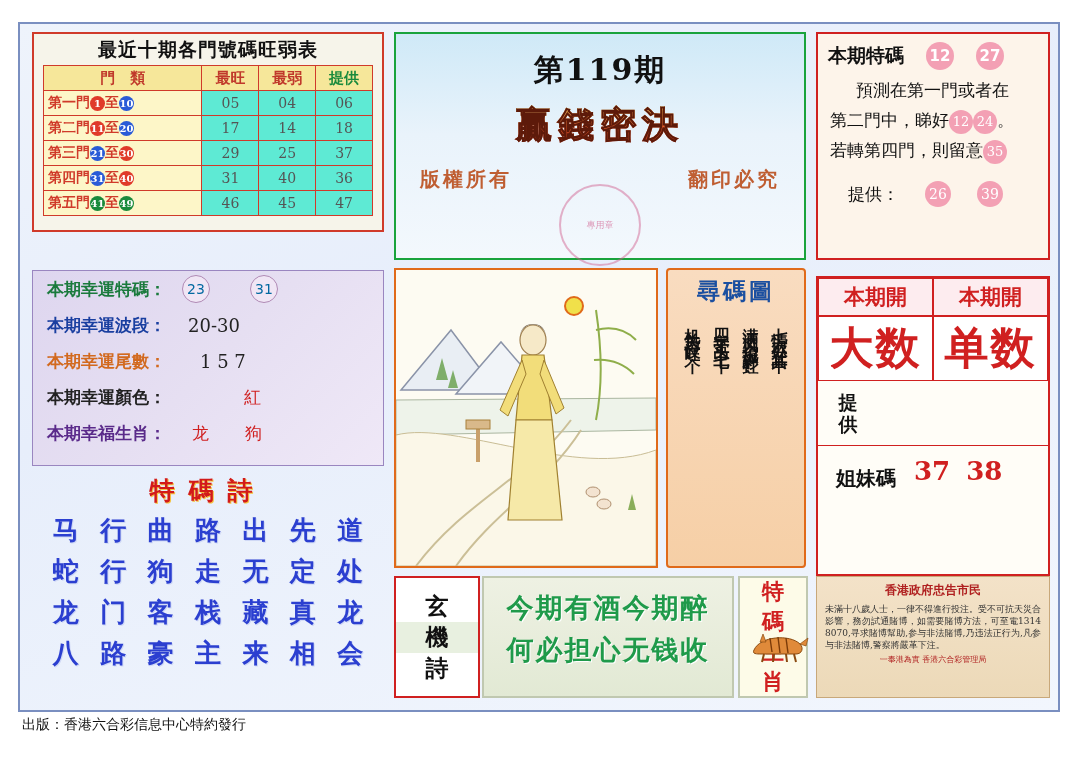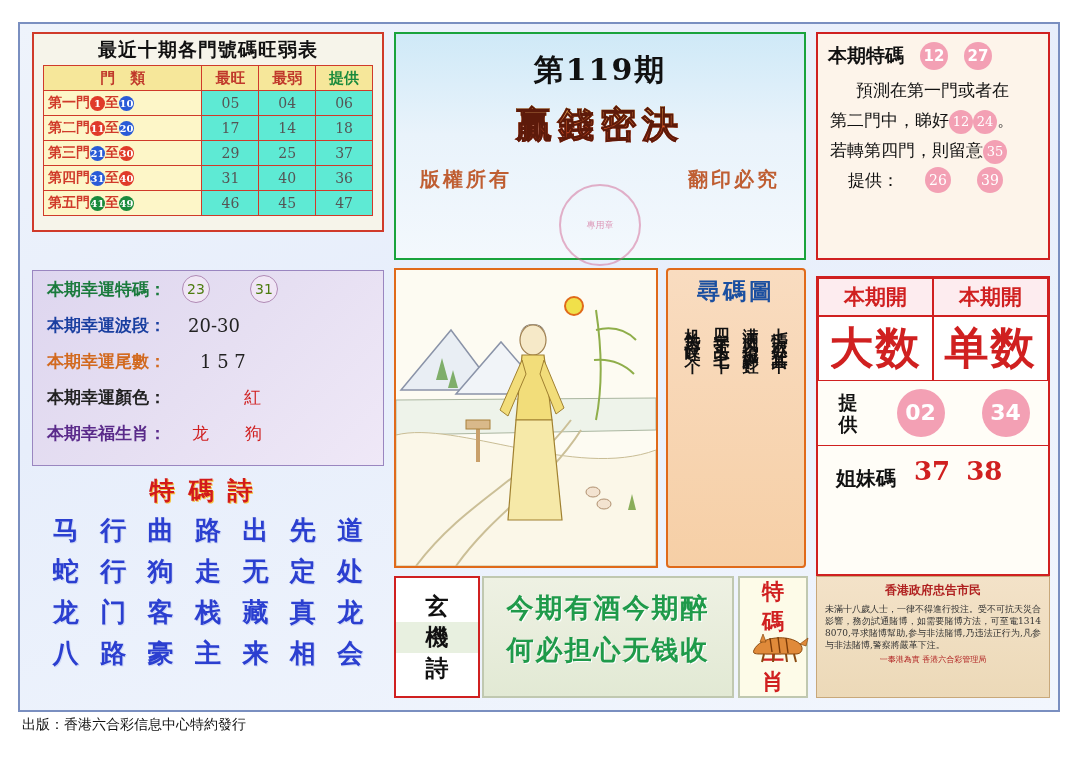--- a/index.html
+++ b/index.html
@@ -34,21 +34,21 @@
 
   
   #lucky{left:12px;top:246px;width:352px;height:196px;border:1px solid #9a86c0;
     background:linear-gradient(135deg,#ded6ef 0%,#e6dff2 50%,#efe8f7 100%);}
   .lk-row{display:flex;align-items:center;height:36px;padding-left:14px;}
   .lk-lab{font-family:"DejaVu Serif","Liberation Serif",serif;font-size:17px;font-weight:bold;}
   .c-green{color:#1a7a3c;} .c-blue{color:#1a3fa0;} .c-orange{color:#d2691e;}
   .c-dark{color:#222;} .c-purple{color:#5a2a8a;}
   .lk-val{font-family:"DejaVu Serif","Liberation Serif",serif;font-size:18px;margin-left:10px;color:#222;}
   .circ{display:inline-block;width:26px;height:26px;line-height:26px;border-radius:50%;
-    border:1px solid #b08ab5;color:#4d7c0f;font-size:14px;text-align:center;background:#f0e6f5;}
+    border:1px solid #b08ab5;color:#0369a1;font-size:14px;text-align:center;background:#f0e6f5;}
   .redtxt{color:#d02020;font-family:"DejaVu Serif","Liberation Serif",serif;font-size:17px;}
 
   
   #poem{left:12px;top:448px;width:352px;height:226px;background:transparent;}
   #poem-title{text-align:center;font-family:"DejaVu Serif","Liberation Serif",serif;font-size:25px;
     font-weight:bold;color:#d21a1a;letter-spacing:14px;padding-top:2px;
     text-shadow:1px 1px 0 #f5c542;}
   .poem-line{display:flex;justify-content:space-around;font-family:"DejaVu Serif","Liberation Serif",serif;
     font-size:26px;font-weight:bold;color:#2b3fd0;padding:6px 10px 0;text-shadow:1px 1px 0 #cfd8f5;}
 
@@ -87,21 +87,21 @@
   #verse{left:462px;top:552px;width:252px;height:122px;border:2px solid #c0c8b0;
     background:linear-gradient(180deg,#eef1e3 0%,#e2e9d4 100%);}
   .vline{font-family:"DejaVu Serif","Liberation Serif",serif;font-size:27px;font-weight:bold;
     color:#1f9a4a;text-align:center;padding-top:12px;letter-spacing:2px;text-shadow:1px 1px 0 #fff;}
   #tema{left:718px;top:552px;width:70px;height:122px;border:2px solid #c0c8b0;background:#fdfbe8;
     display:flex;flex-direction:column;align-items:center;justify-content:center;}
   .tchar{font-family:"DejaVu Serif","Liberation Serif",serif;font-size:22px;font-weight:bold;color:#d02020;}
 
   
   #special{left:796px;top:8px;width:234px;height:228px;border:2px solid #d02020;background:#fdf4ea;}
-  .sp-head{display:flex;align-items:center;gap:16px;padding:8px 0 0 10px;}
+  .sp-head{display:flex;align-items:center;gap:22px;padding:8px 0 0 10px;}
   .sp-lab{font-family:"DejaVu Serif","Liberation Serif",serif;font-size:19px;font-weight:bold;color:#111;}
   .pinkball{display:inline-block;width:28px;height:28px;line-height:28px;border-radius:50%;
     background:#f3a0b4;color:#fff;font-size:15px;text-align:center;font-weight:bold;}
   .sp-text{font-family:"DejaVu Serif","Liberation Serif",serif;font-size:17px;color:#111;
     padding:5px 12px 0;line-height:30px;}
   .inl{display:inline-block;width:24px;height:24px;line-height:24px;border-radius:50%;
     background:#f3a0b4;color:#fff;font-size:13px;text-align:center;vertical-align:middle;}
   .inl2{display:inline-block;width:26px;height:26px;line-height:26px;border-radius:50%;
     background:#f3a0b4;color:#fff;font-size:14px;text-align:center;vertical-align:middle;}
 
@@ -335,21 +335,21 @@
       <span class="pinkball">27</span>
     </div>
     <div class="sp-text">
       <div style="text-indent:26px">預測在第一門或者在</div>
       <div>
         <span>第二門中，睇好</span><span class="inl">12</span><span class="inl">24</span><span>。</span>
       </div>
       <div>
         <span>若轉第四門，則留意</span><span class="inl">35</span>
       </div>
-      <div style="display:flex;align-items:center;gap:26px;padding-left:18px;">
+      <div style="display:flex;align-items:center;gap:26px;padding-left:18px;margin-top:14px;">
         <span>提供：</span>
         <span class="inl2">26</span>
         <span class="inl2">39</span>
       </div>
     </div>
   </div>
 
   <div class="panel" id="openbox">
     <div class="ob-head">
       <div class="ob-cell">本期開</div>
@@ -357,24 +357,20 @@
     </div>
     <div class="ob-big">
       <div class="ob-bigcell">大数</div>
       <div class="ob-bigcell">单数</div>
     </div>
     <div class="ob-row">
       <div class="ob-left">
         <div>提</div>
         <div>供</div>
       </div>
-      <div class="ob-balls">
-        <span class="bigpink">02</span>
-        <span class="bigpink">34</span>
-      </div>
     </div>
     <div class="sis-row">
       <span class="sis-lab">姐妹碼</span>
       <span class="sis-val">37</span>
       <span class="sis-val">38</span>
     </div>
   </div>
 
   <div class="panel" id="notice">
     <div id="notice-t">香港政府忠告市民</div>

